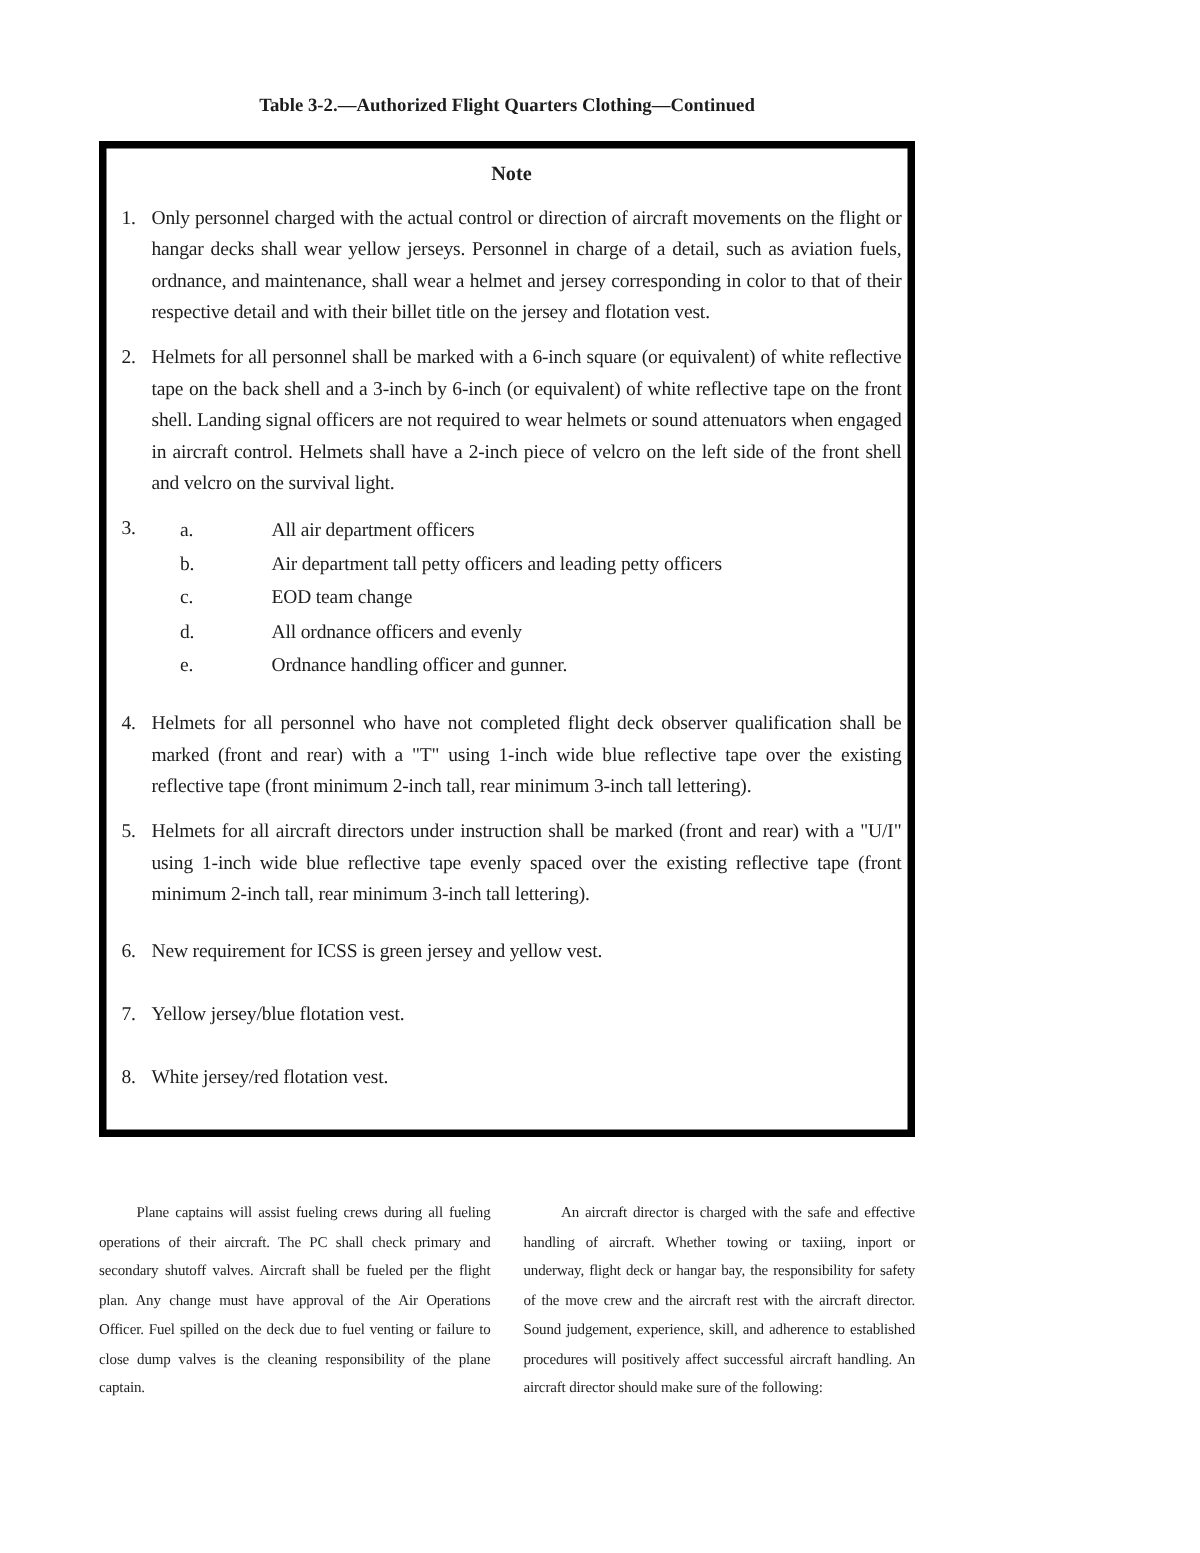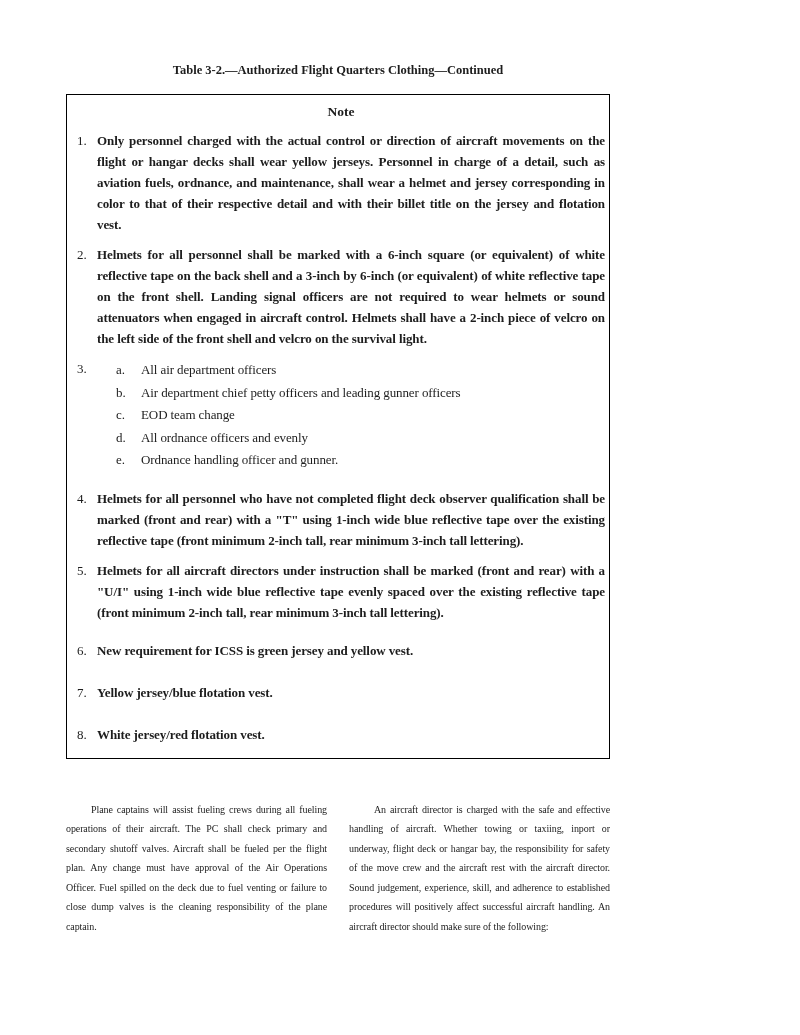--- a/index.html
+++ b/index.html
@@ -18,53 +18,53 @@
     overflow: hidden;
   }
   .doc-title {
     text-align: center;
     font-weight: bold;
     font-size: 12.5px;
     line-height: 16px;
     margin-bottom: 16px;
   }
   .note-box {
-    border: 1px solid #000000;
+    border: 5px solid #000000;
     padding: 8px 4px 13px 10px;
     min-height: 664px;
   }
   .note-heading {
     text-align: center;
     font-weight: bold;
     font-size: 13.5px;
     line-height: 17px;
     margin-bottom: 10px;
   }
   .note-item {
     display: flex;
     font-size: 13px;
     line-height: 21px;
     letter-spacing: -0.1px;
   }
   .note-item .num { flex: 0 0 20px; }
   .note-item .item-body { flex: 1; min-width: 0; }
-  .note-item .item-text { text-align: justify; font-weight: bold; }
+  .note-item .item-text { text-align: justify; }
   .mt-sm { margin-top: 9px; }
   .mt-md { margin-top: 17px; }
   .mt-lg { margin-top: 21px; }
   .sub-list { margin-top: 1px; }
   .sub-item {
     display: flex;
     padding-left: 19px;
     margin-top: 2px;
     font-size: 13px;
     line-height: 20.5px;
   }
   .sub-item .letter { flex: 0 0 25px; }
-  .sub-item .sub-text { flex: 1; }
+  .sub-item .sub-text { flex: 1; margin-left: 36px; }
   .columns {
     display: flex;
     gap: 22px;
     margin-top: 41px;
     font-size: 10px;
     line-height: 19.5px;
     letter-spacing: -0.1px;
   }
   .col {
     flex: 1;
@@ -107,21 +107,21 @@
     <div class="note-item mt-sm">
       <span class="num">3.</span>
       <div class="item-body">
         <div class="sub-list">
           <div class="sub-item">
             <span class="letter">a.</span>
             <div class="sub-text">All air department officers</div>
           </div>
           <div class="sub-item">
             <span class="letter">b.</span>
-            <div class="sub-text">Air department chief petty officers and leading gunner officers</div>
+            <div class="sub-text">Air department tall petty officers and leading petty officers</div>
           </div>
           <div class="sub-item">
             <span class="letter">c.</span>
             <div class="sub-text">EOD team change</div>
           </div>
           <div class="sub-item">
             <span class="letter">d.</span>
             <div class="sub-text">All ordnance officers and evenly</div>
           </div>
           <div class="sub-item">

